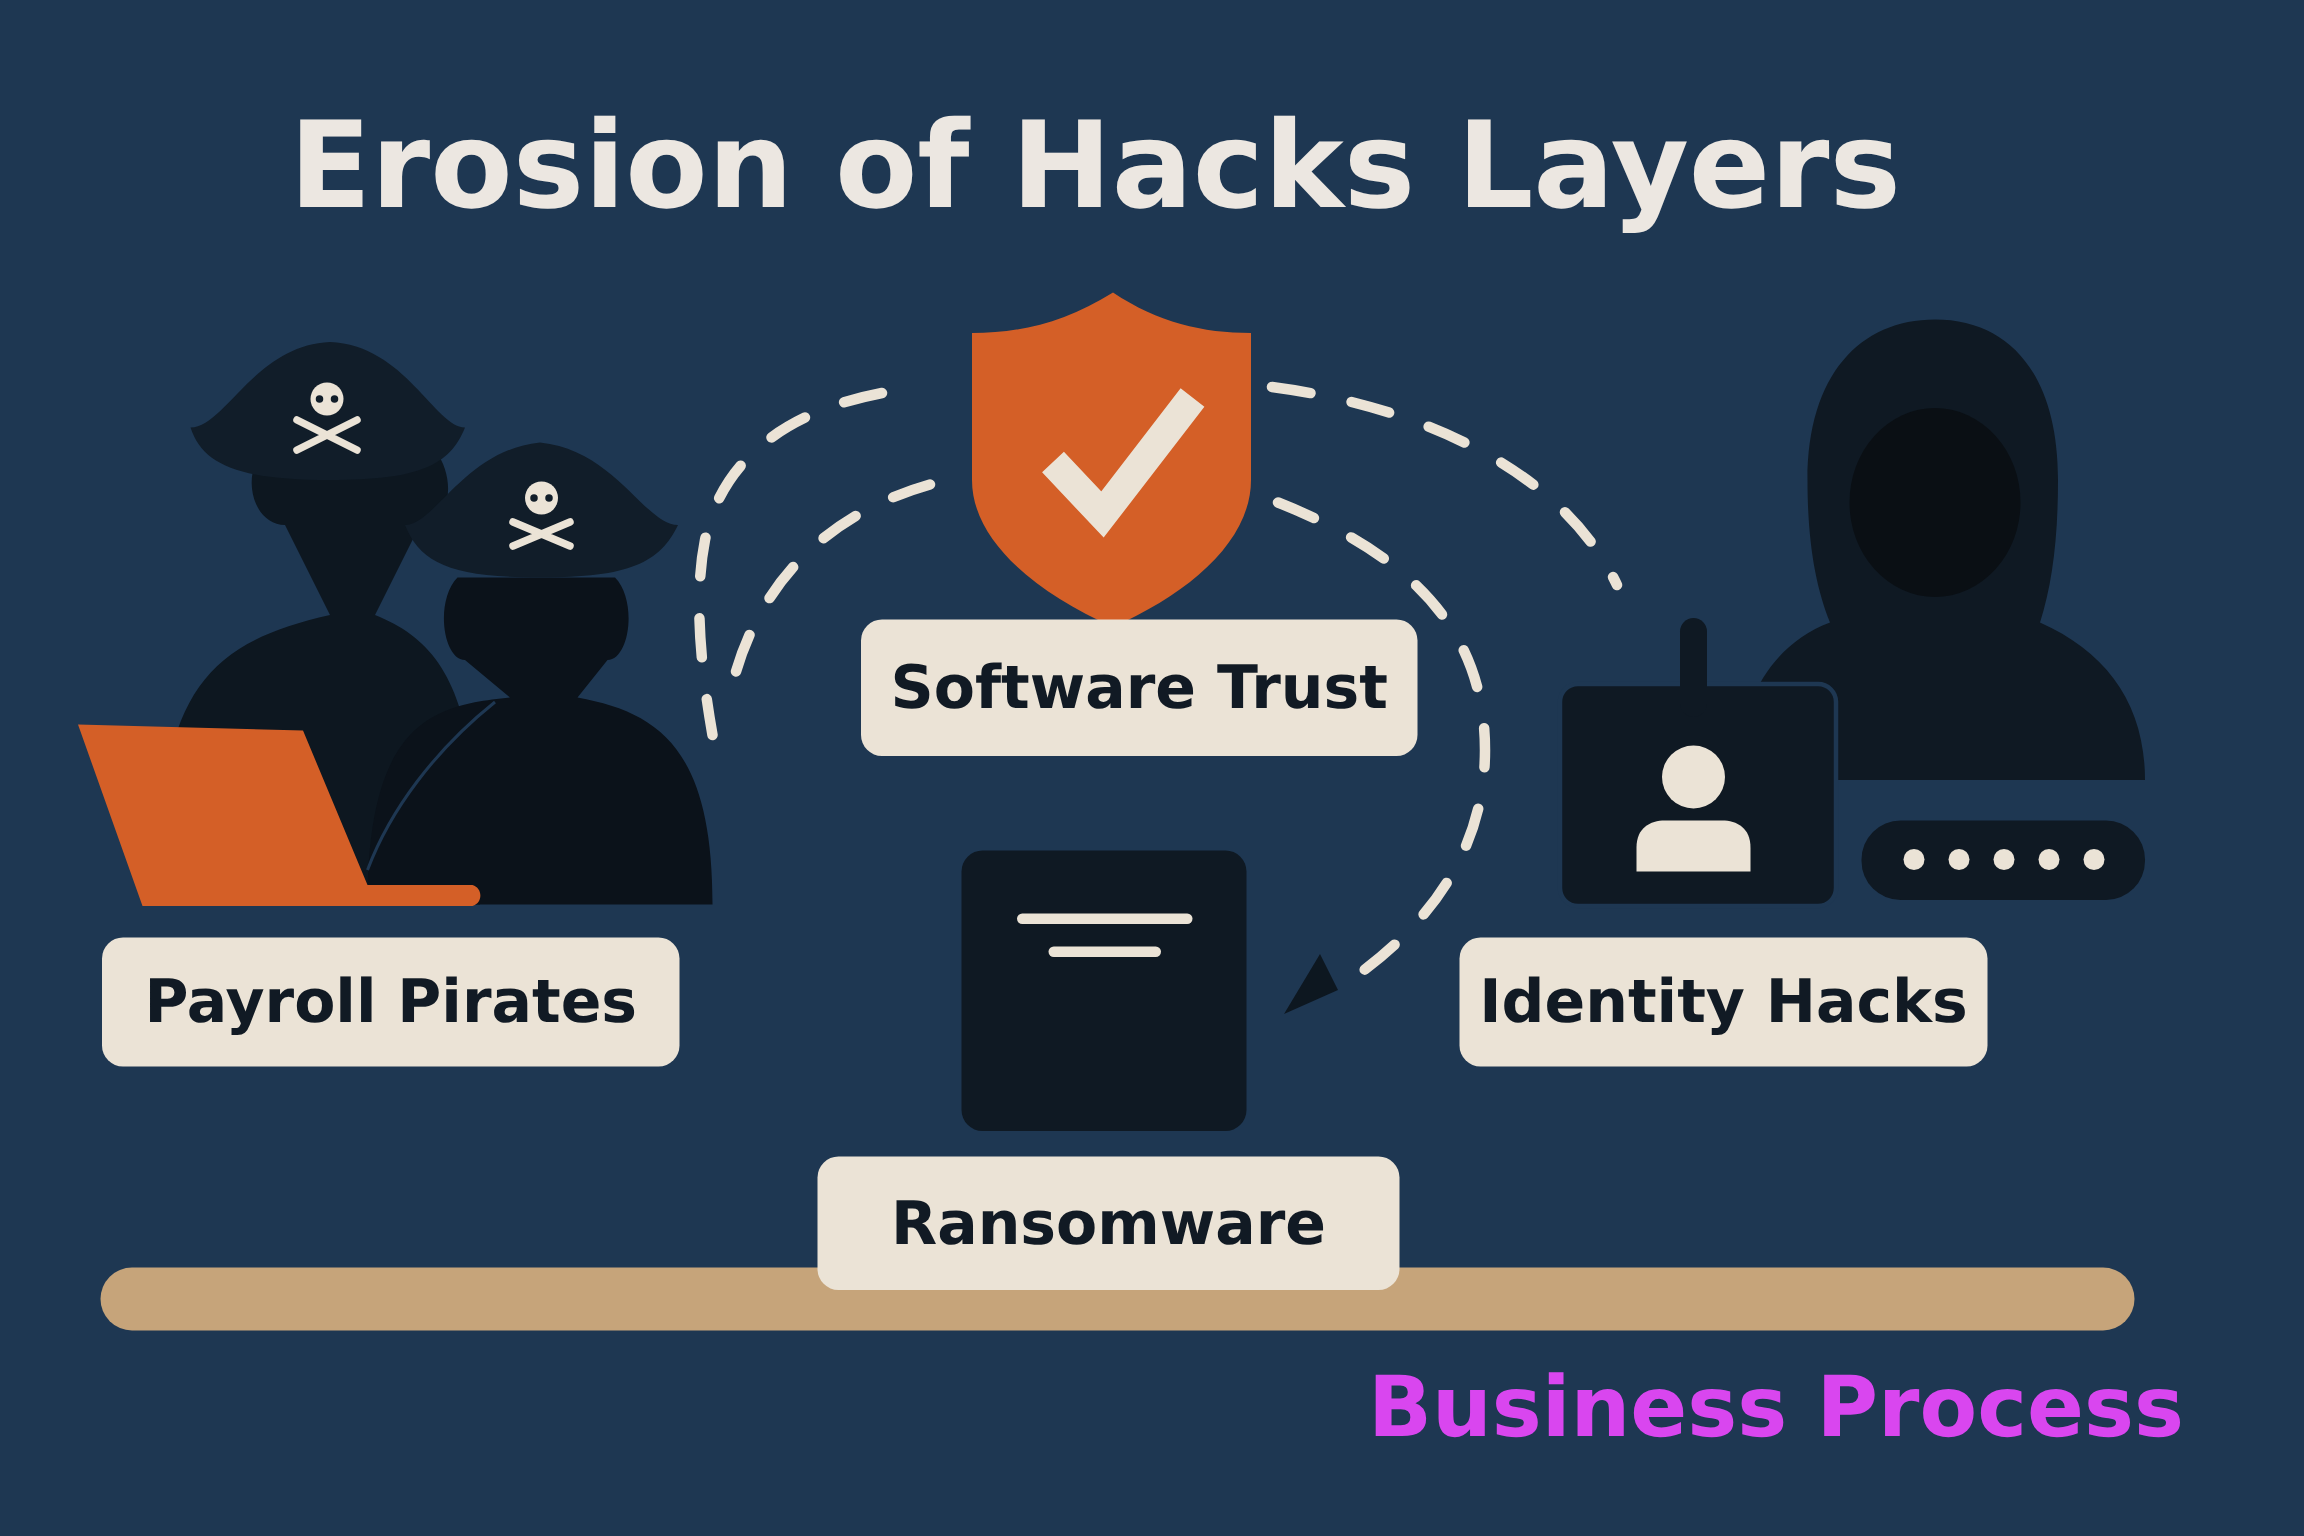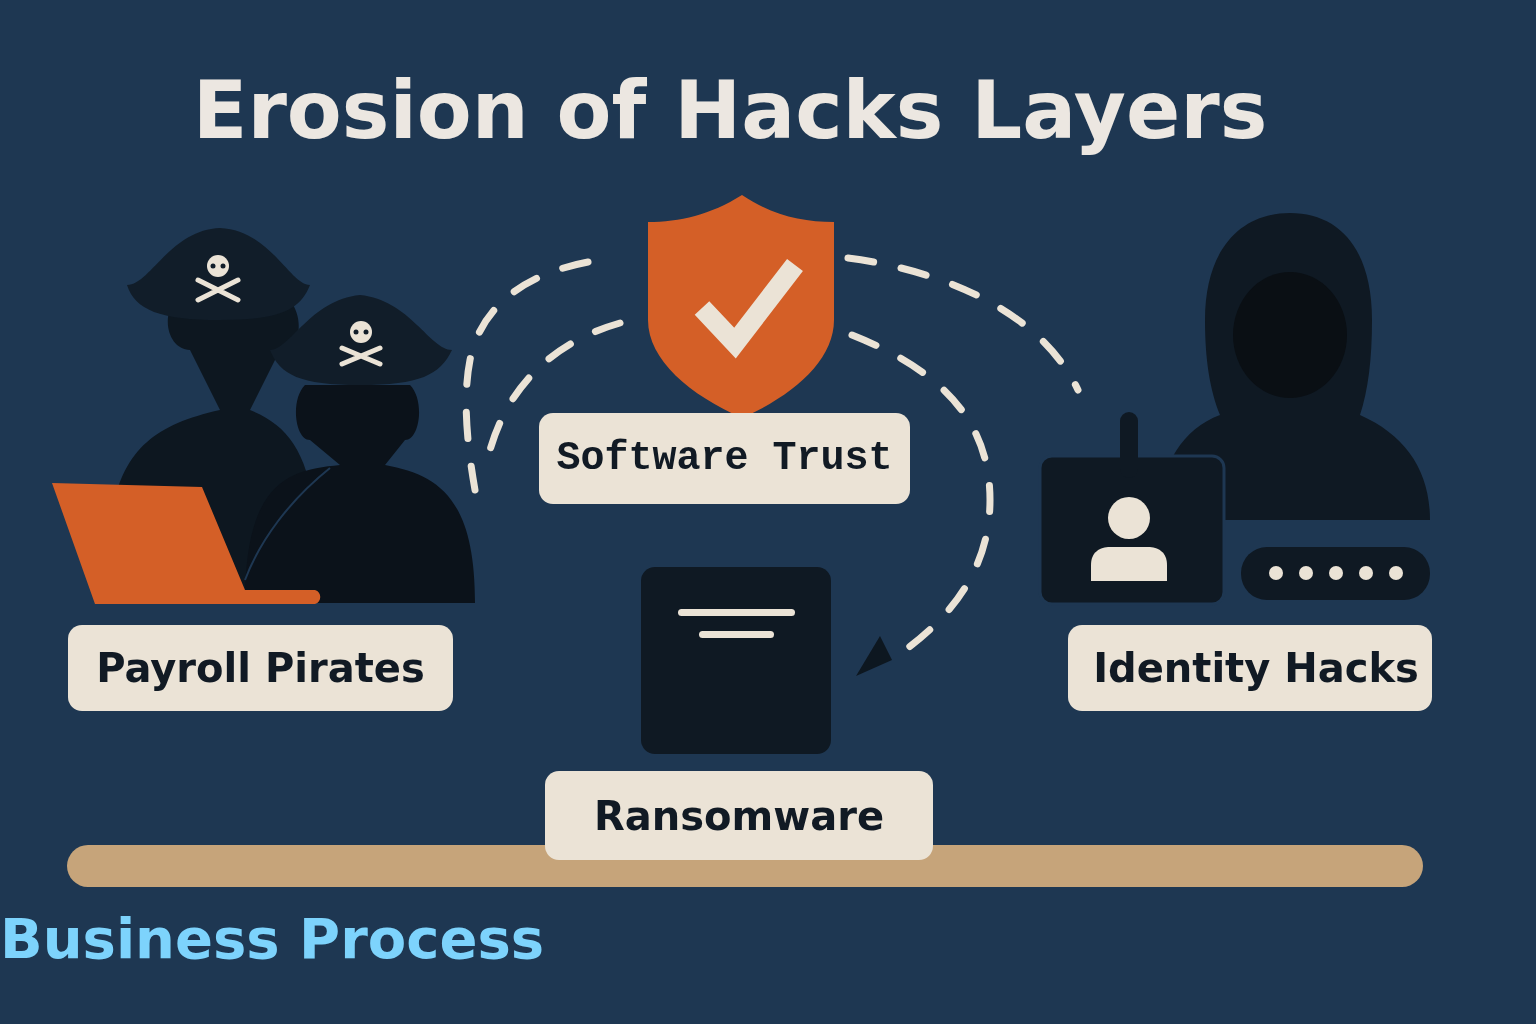--- a/index.html
+++ b/index.html
@@ -1,20 +1,20 @@
 <!DOCTYPE html>
 <html><head>
 <meta charset="utf-8">
 <style>
   html,body{margin:0;padding:0;}
   body{width:1536px;height:1024px;background:#1e3752;position:relative;overflow:hidden;font-family:"DejaVu Sans","Liberation Sans",sans-serif;}
   .title{position:absolute;left:0;width:1460px;top:64px;text-align:center;color:#ece7e1;font-size:80px;font-weight:bold;letter-spacing:0px;font-family:"DejaVu Sans",sans-serif;}
   .label{position:absolute;background:#ebe3d6;border-radius:14px;color:#111a24;font-weight:bold;font-size:40px;display:flex;align-items:center;justify-content:center;font-family:"DejaVu Sans",sans-serif;}
   .bar{position:absolute;left:67px;top:845px;width:1356px;height:42px;background:#c6a47a;border-radius:21px;}
-  .footer{position:absolute;left:0;width:1456px;top:906px;text-align:left;color:#7dd3fc;font-size:56px;font-weight:bold;font-family:"DejaVu Sans",sans-serif;}
+  .footer{position:absolute;left:0;width:1456px;top:906px;text-align:right;color:#d946ef;font-size:56px;font-weight:bold;font-family:"DejaVu Sans",sans-serif;}
   svg{position:absolute;left:0;top:0;}
 </style>
 </head>
 <body>
 
 <div class="title">Erosion of Hacks Layers</div>
 
 <svg width="1536" height="1024" viewBox="0 0 1536 1024">
 
   <g fill="none" stroke="#ebe3d6" stroke-width="7" stroke-linecap="round" stroke-dasharray="26 28">
@@ -73,20 +73,20 @@
     <g fill="#ebe3d6">
       <circle cx="1276" cy="573" r="7"></circle>
         <circle cx="1306" cy="573" r="7"></circle>
         <circle cx="1336" cy="573" r="7"></circle>
         <circle cx="1366" cy="573" r="7"></circle>
         <circle cx="1396" cy="573" r="7"></circle>
     </g>
   </g>
 </svg>
 
-<div class="label" style="left:539px;top:413px;width:371px;height:91px;font-family:Liberation Mono, monospace;">Software Trust</div>
+<div class="label" style="left:574px;top:413px;width:371px;height:91px;">Software Trust</div>
 <div class="label" style="left:68px;top:625px;width:385px;height:86px;">Payroll Pirates</div>
-<div class="label" style="left:1068px;top:625px;width:352px;height:86px;padding-left:12px;">Identity Hacks</div>
+<div class="label" style="left:973px;top:625px;width:352px;height:86px;">Identity Hacks</div>
 
 <div class="bar"></div>
 <div class="label" style="left:545px;top:771px;width:388px;height:89px;">Ransomware</div>
 
 <div class="footer">Business Process</div>
 
 </body></html>

